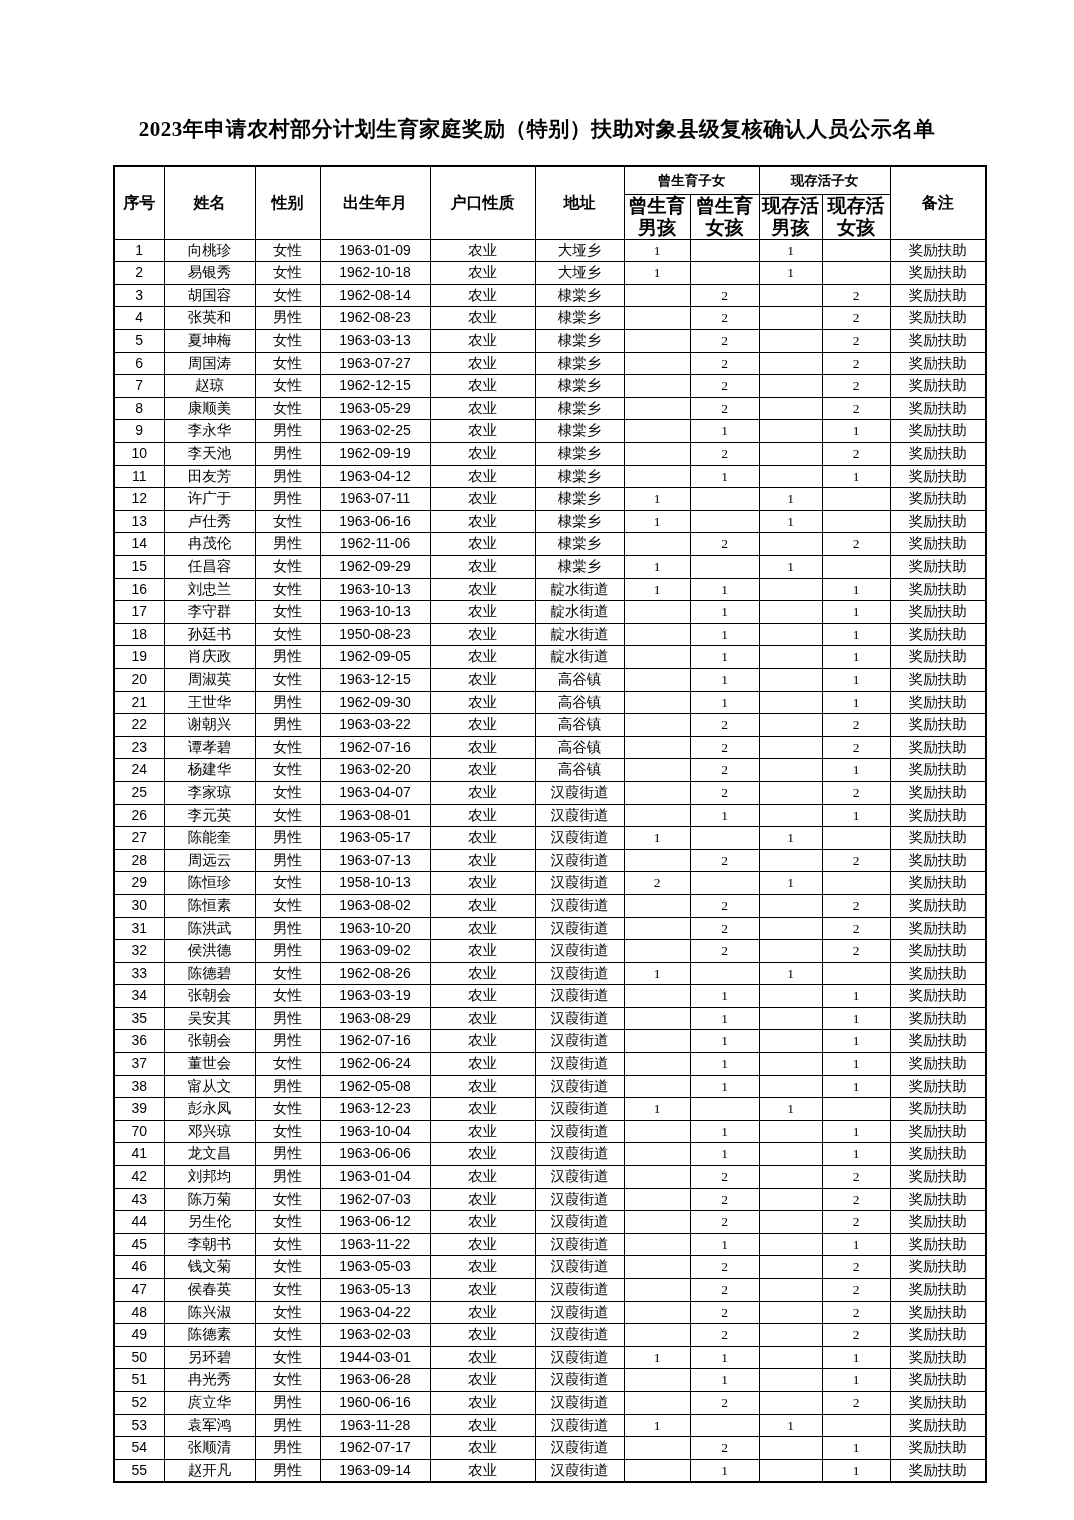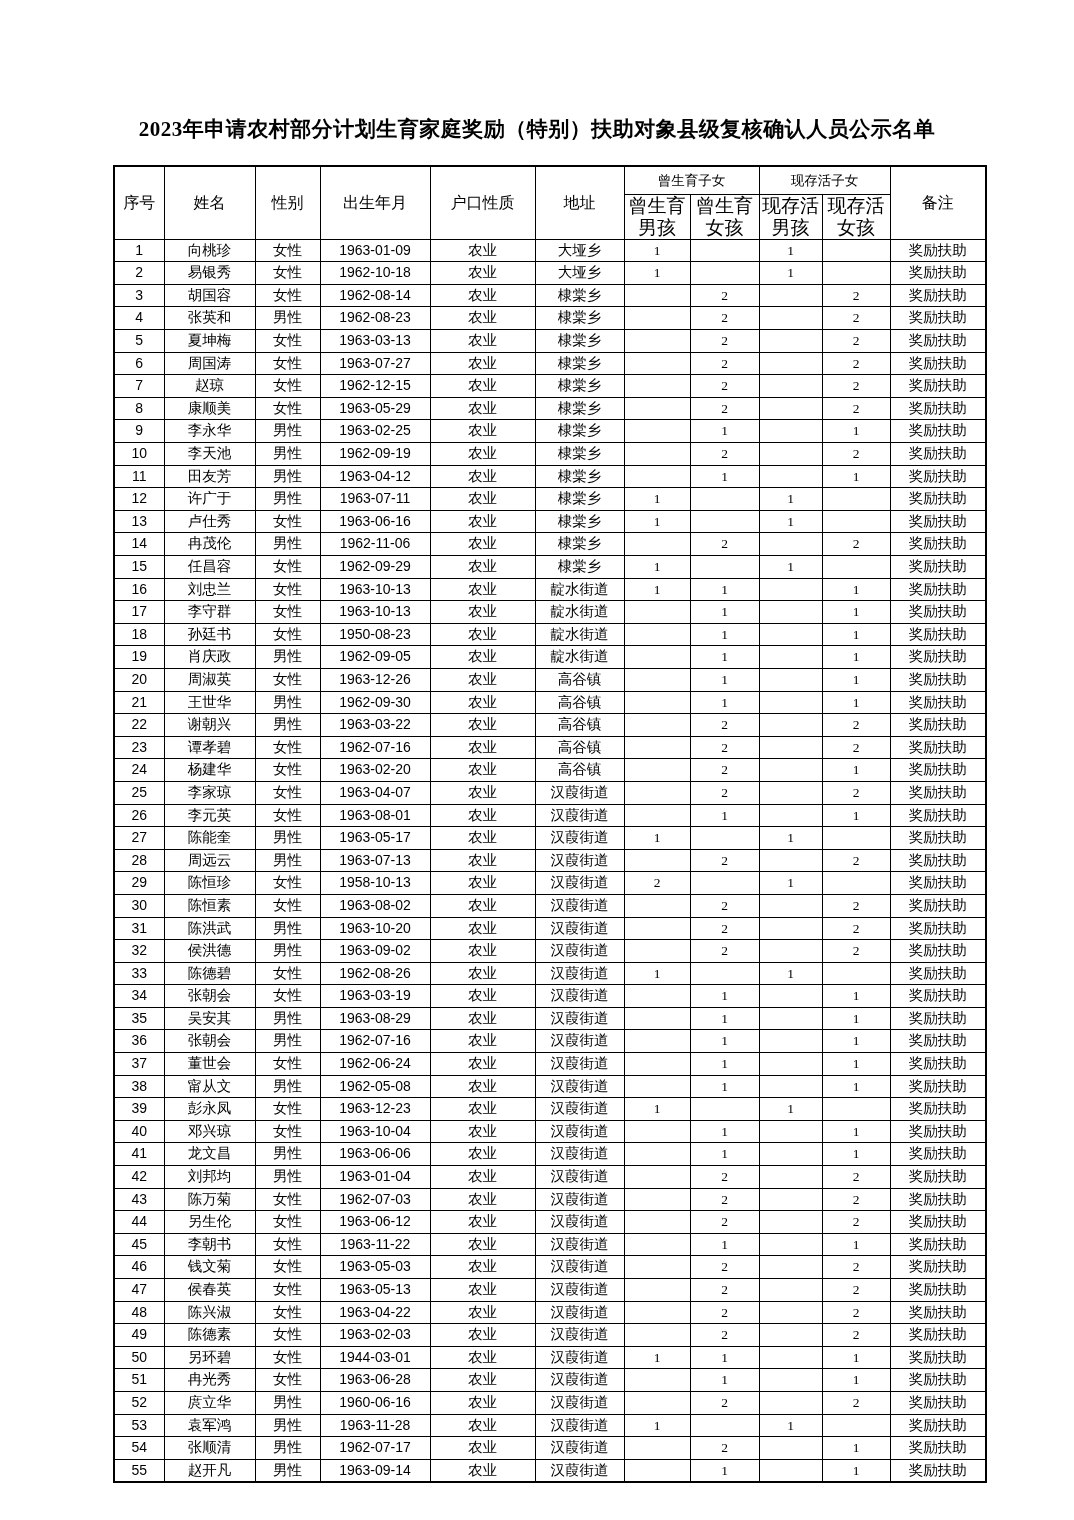--- a/index.html
+++ b/index.html
@@ -34,21 +34,21 @@
   }
   table.roster th, table.roster td {
     border: 1px solid #000;
     text-align: center;
     vertical-align: middle;
     padding: 0;
     overflow: hidden;
     white-space: nowrap;
   }
   table.roster thead th {
-    font-weight: normal;
+    font-weight: bold;
     font-size: 16px;
     line-height: 1.15;
   }
   table.roster thead tr.group-row th { height: 27px; }
   table.roster thead tr.sub-row th { height: 38px; font-size: 19px; }
   table.roster thead th.sub { font-size: 13.5px; }
   table.roster tbody td {
     height: 21.6px;
     font-size: 14.5px;
     line-height: 21.6px;
@@ -348,21 +348,21 @@
           <td class="c-eb"></td>
           <td class="c-eg">1</td>
           <td class="c-lb"></td>
           <td class="c-lg">1</td>
           <td class="c-remark">奖励扶助</td>
         </tr>
         <tr>
           <td class="c-no">20</td>
           <td class="c-name">周淑英</td>
           <td class="c-gender">女性</td>
-          <td class="c-birth">1963-12-26</td>
+          <td class="c-birth">1963-12-15</td>
           <td class="c-hukou">农业</td>
           <td class="c-address">高谷镇</td>
           <td class="c-eb"></td>
           <td class="c-eg">1</td>
           <td class="c-lb"></td>
           <td class="c-lg">1</td>
           <td class="c-remark">奖励扶助</td>
         </tr>
         <tr>
           <td class="c-no">21</td>
@@ -605,21 +605,21 @@
           <td class="c-birth">1963-12-23</td>
           <td class="c-hukou">农业</td>
           <td class="c-address">汉葭街道</td>
           <td class="c-eb">1</td>
           <td class="c-eg"></td>
           <td class="c-lb">1</td>
           <td class="c-lg"></td>
           <td class="c-remark">奖励扶助</td>
         </tr>
         <tr>
-          <td class="c-no">40</td>
+          <td class="c-no">70</td>
           <td class="c-name">邓兴琼</td>
           <td class="c-gender">女性</td>
           <td class="c-birth">1963-10-04</td>
           <td class="c-hukou">农业</td>
           <td class="c-address">汉葭街道</td>
           <td class="c-eb"></td>
           <td class="c-eg">1</td>
           <td class="c-lb"></td>
           <td class="c-lg">1</td>
           <td class="c-remark">奖励扶助</td>

